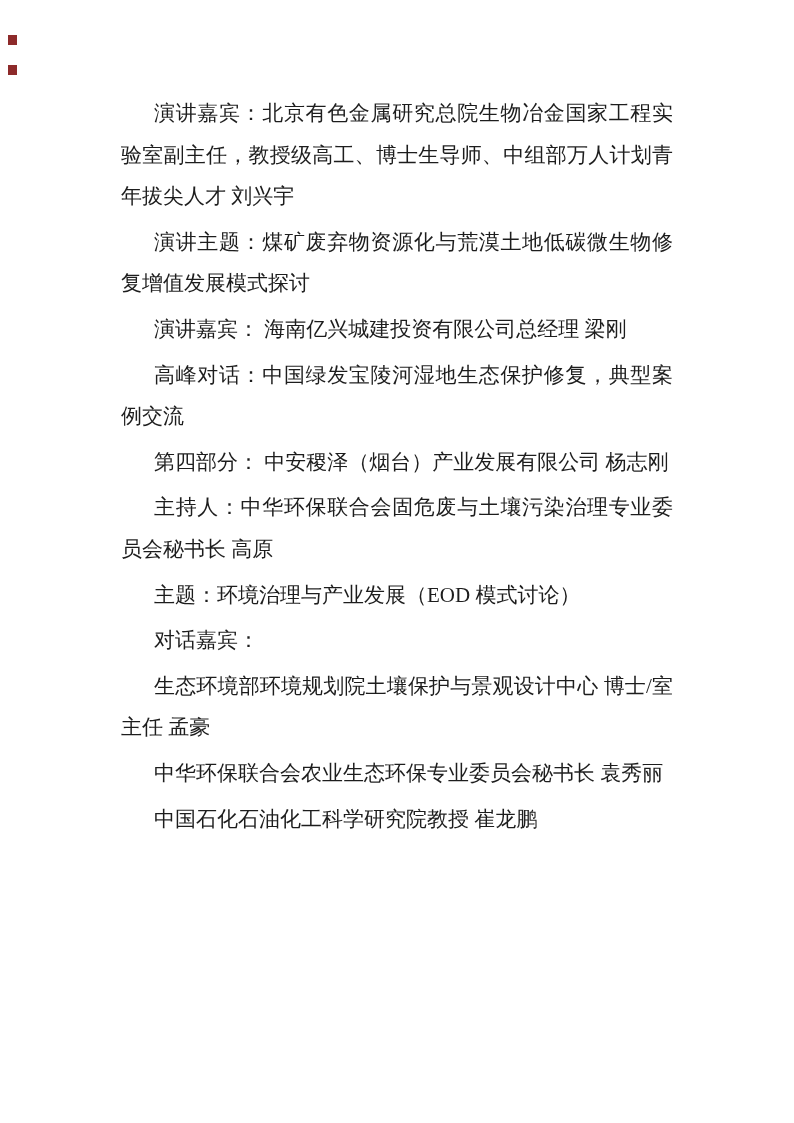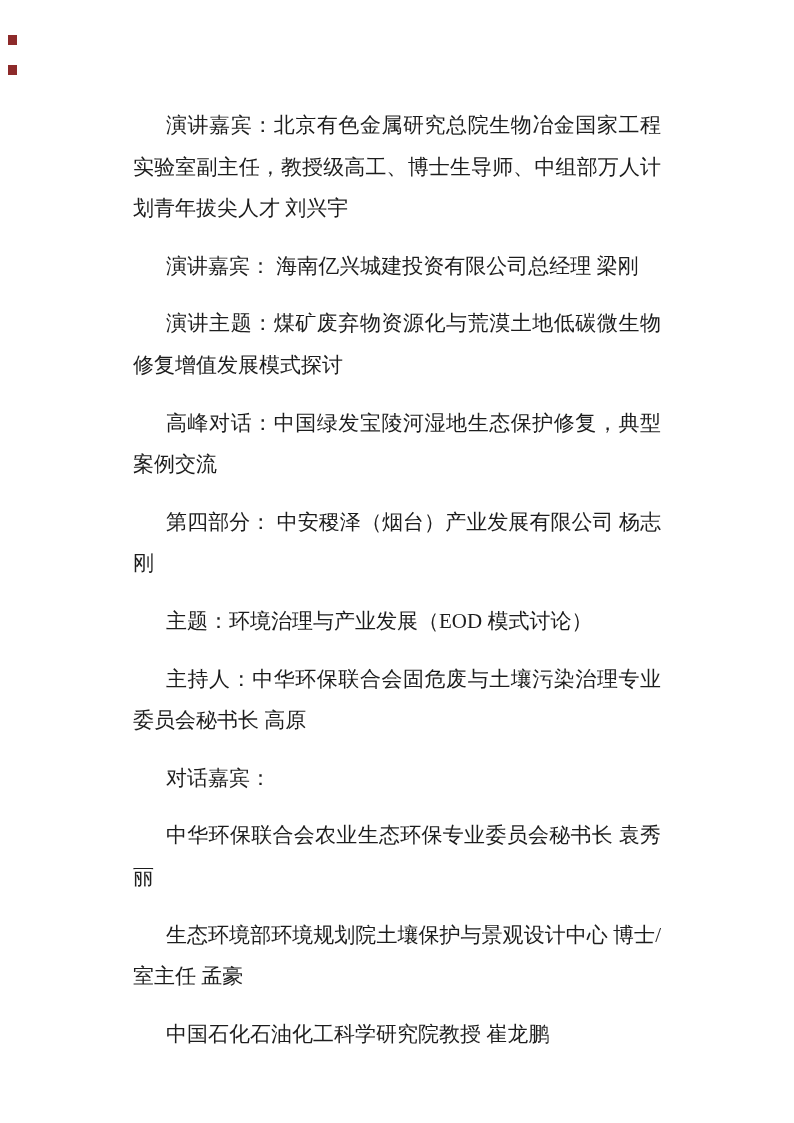--- a/index.html
+++ b/index.html
@@ -20,21 +20,21 @@
     left: 117px;
     top: 89px;
     width: 560px;
     font-size: 21px;
     line-height: 41.6px;
     color: #1d1d1d;
     text-align: justify;
     text-justify: inter-ideograph;
   }
   .doc-body p {
-    margin: 16px;
+    margin: 4px;
     padding: 0;
     text-indent: 33px;
     text-align: justify;
     text-align-last: left;
     word-break: break-all;
   }
   .red-mark {
     position: absolute;
     left: 8px;
     width: 9px;
@@ -44,24 +44,24 @@
   .red-mark.m2 { top: 65px; }
 </style>
 </head>
 <body>
 
 <div class="page">
   <div class="red-mark m1" style="background: rgb(141, 42, 42);"></div>
   <div class="red-mark m2" style="background: rgb(141, 42, 42);"></div>
   <div class="doc-body" style="color: rgb(29, 29, 29);">
       <p>演讲嘉宾：北京有色金属研究总院生物冶金国家工程实验室副主任，教授级高工、博士生导师、中组部万人计划青年拔尖人才 刘兴宇</p>
+      <p>演讲主题：煤矿废弃物资源化与荒漠土地低碳微生物修复增值发展模式探讨</p>
       <p>演讲嘉宾： 海南亿兴城建投资有限公司总经理 梁刚</p>
-      <p>演讲主题：煤矿废弃物资源化与荒漠土地低碳微生物修复增值发展模式探讨</p>
       <p>高峰对话：中国绿发宝陵河湿地生态保护修复，典型案例交流</p>
       <p>第四部分： 中安稷泽（烟台）产业发展有限公司 杨志刚</p>
+      <p>主持人：中华环保联合会固危废与土壤污染治理专业委员会秘书长 高原</p>
       <p>主题：环境治理与产业发展（EOD 模式讨论）</p>
-      <p>主持人：中华环保联合会固危废与土壤污染治理专业委员会秘书长 高原</p>
       <p>对话嘉宾：</p>
+      <p>生态环境部环境规划院土壤保护与景观设计中心 博士/室主任 孟豪</p>
       <p>中华环保联合会农业生态环保专业委员会秘书长 袁秀丽</p>
-      <p>生态环境部环境规划院土壤保护与景观设计中心 博士/室主任 孟豪</p>
       <p>中国石化石油化工科学研究院教授 崔龙鹏</p>
     </div>
 </div>
 
 </body></html>

